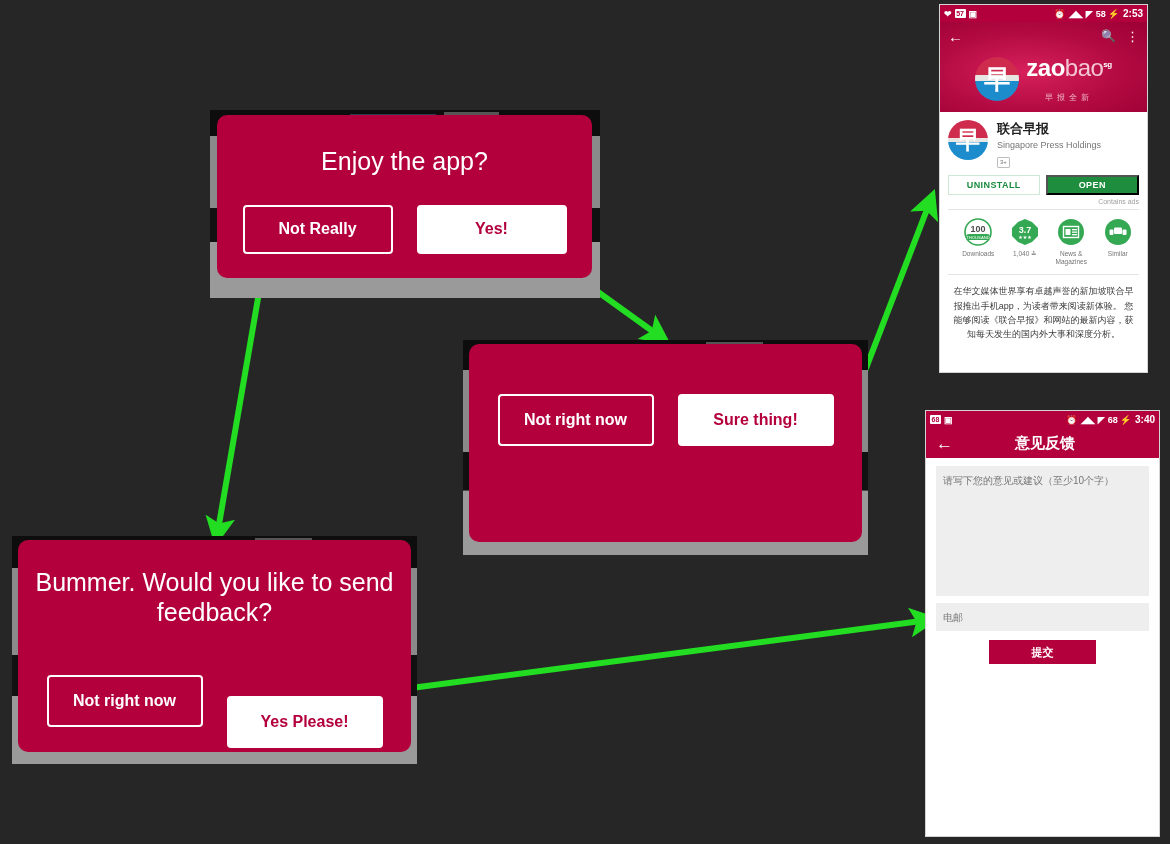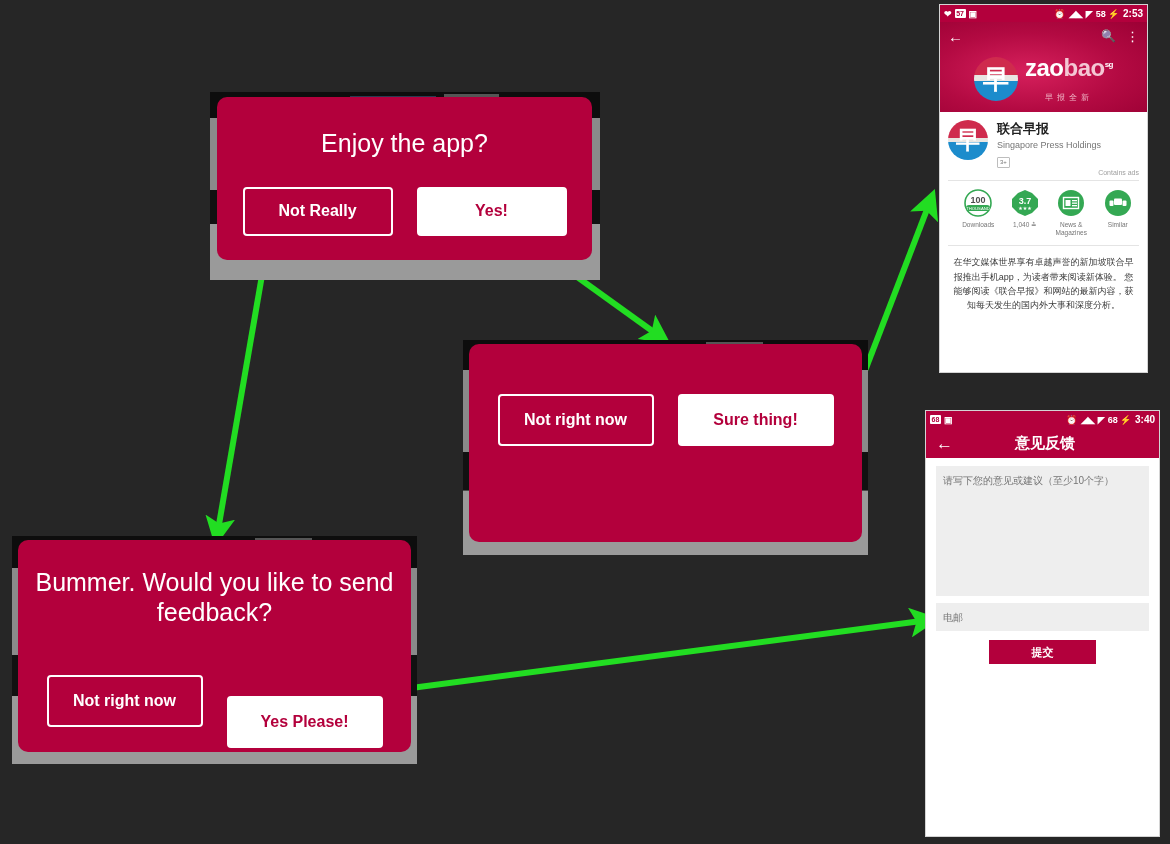--- a/index.html
+++ b/index.html
@@ -94,21 +94,21 @@
   .ps-hero-bar { height:28px; display:flex; align-items:center; justify-content:space-between; padding:0 8px; }
   .ps-logo-row { display:flex; align-items:center; justify-content:center; gap:7px; margin-top:4px; }
   .zb-circle {
     width:44px; height:44px; border-radius:50%;
     background: linear-gradient(#cf2b4d 0 42%, #e8e6e2 42% 55%, #1c8ccc 55% 100%);
     position:relative; display:flex; align-items:center; justify-content:center;
     color:#fff; font-size:26px; font-weight:bold; line-height:1;
   }
   .zb-wordmark { display:flex; flex-direction:column; align-items:flex-start; }
   .zb-word { font-size:24px; font-weight:bold; color:#fff; letter-spacing:-0.5px; position:relative; }
-  .zb-word .light { font-weight:700; color:#f4c7d4; }
+  .zb-word .light { font-weight:400; color:#f4c7d4; }
   .zb-sup { font-size:8px; vertical-align:super; }
   .zb-sub { font-size:8px; color:#f0b9c8; letter-spacing:4px; margin-top:10px; align-self:center; }
 
   .ps-app {
     display:flex; gap:9px; padding:8px 8px 0 8px; align-items:flex-start;
   }
   .ps-icon {
     width:40px; height:40px; border-radius:50%; flex:none;
     background: linear-gradient(#cf2b4d 0 44%, #e8e6e2 44% 56%, #1c8ccc 56% 100%);
     display:flex; align-items:center; justify-content:center;
@@ -176,21 +176,21 @@
       <marker id="ah" markerWidth="5" markerHeight="5" refX="3.2" refY="2.5" orient="auto">
         <path d="M0,0 L5,2.5 L0,5 L1.1,2.5 z" fill="#22DD22"></path>
       </marker>
     </defs>
     <line x1="266" y1="252" x2="217" y2="536" stroke="#22DD22" stroke-width="6" marker-end="url(#ah)"></line>
     <line x1="530" y1="243" x2="662" y2="338" stroke="#22DD22" stroke-width="6" marker-end="url(#ah)"></line>
     <line x1="800" y1="540" x2="931" y2="199" stroke="#22DD22" stroke-width="6" marker-end="url(#ah)"></line>
     <line x1="381" y1="692" x2="929" y2="620" stroke="#22DD22" stroke-width="6" marker-end="url(#ah)"></line>
   </svg>
 
-  <div class="dlg-wrap" style="left:210px; top:92px; width:390px; height:188px;">
+  <div class="dlg-wrap" style="left:210px; top:110px; width:390px; height:188px;">
     <div class="dlg-bg">
       <div class="strip s1"></div>
         <div class="strip s2"></div>
       <div class="strip s3"></div>
         <div class="strip s4"></div>
       <div class="blur1"></div>
         <div class="blur2"></div>
         <div class="blur3"></div>
     </div>
     <div class="dialog" style="left:7px; top:5px; width:375px; height:163px; padding:32px 0 0 0;">
@@ -278,20 +278,24 @@
 
     <div class="ps-app">
       <div class="ps-icon">早</div>
       <div>
         <div class="ps-app-name">联合早报</div>
         <div class="ps-app-dev">Singapore Press Holdings</div>
         <div class="ps-rating-chip">3+</div>
       </div>
     </div>
 
+    <div class="ps-btn-row">
+      <button class="ps-btn ps-uninstall">UNINSTALL</button>
+      <button class="ps-btn ps-open">OPEN</button>
+    </div>
     <div class="ps-ads">Contains ads</div>
     <div class="ps-rule"></div>
 
     <div class="ps-stats">
       <div class="ps-stat">
         <div class="stat-ic">
           <svg width="30" height="30" viewBox="0 0 30 30">
             <circle cx="15" cy="15" r="13" fill="none" stroke="#34A853" stroke-width="1.6"></circle>
             <text x="15" y="15" text-anchor="middle" font-size="9" font-weight="bold" fill="#4d4d4d" font-family="Liberation Sans, sans-serif">100</text>
             <rect x="3" y="17" width="24" height="6" rx="3" fill="#34A853"></rect>

